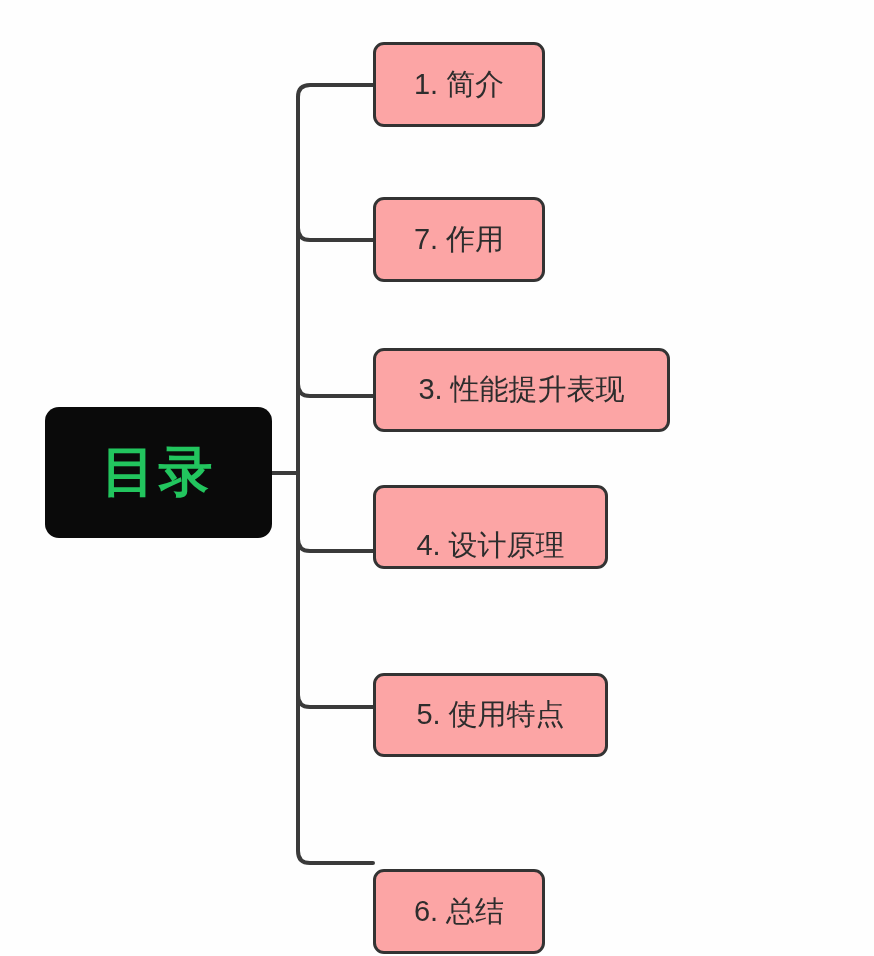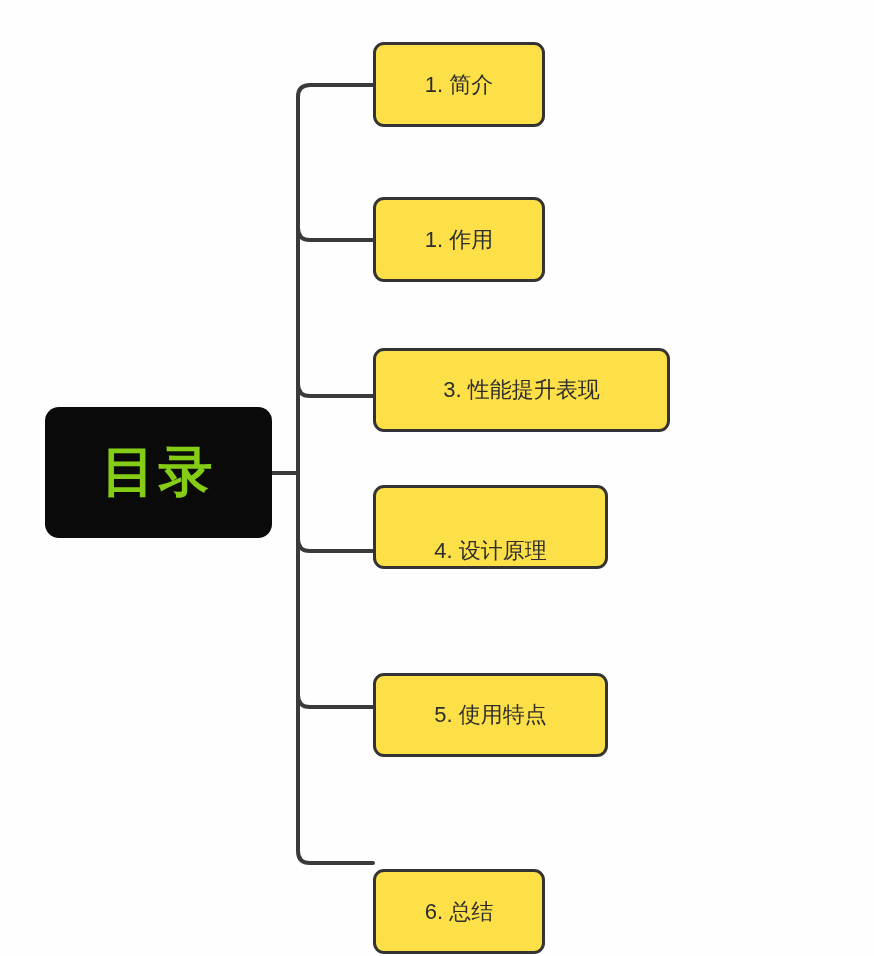--- a/index.html
+++ b/index.html
@@ -33,38 +33,38 @@
     position: absolute;
     left: 45px;
     top: 407px;
     width: 227px;
     height: 131px;
     background: #0a0a0a;
     border-radius: 14px;
     display: flex;
     align-items: center;
     justify-content: center;
-    color: #84cc16;
+    color: #22c55e;
     font-size: 54px;
     font-weight: 700;
     letter-spacing: 3px;
     box-sizing: border-box;
     cursor: pointer;
   }
   .topic-node {
     position: absolute;
     left: 373px;
-    background: #fde047;
+    background: #fca5a5;
     border: 3px solid #333333;
     border-radius: 11px;
     display: flex;
     align-items: center;
     justify-content: center;
     color: #2d2d2d;
-    font-size: 22px;
+    font-size: 29px;
     box-sizing: border-box;
     cursor: pointer;
     white-space: nowrap;
   }
   .n1 { top: 42px;  width: 172px; height: 85px; }
   .n2 { top: 197px; width: 172px; height: 85px; }
   .n3 { top: 348px; width: 297px; height: 84px; }
   .n4 { top: 485px; width: 235px; height: 84px; align-items: flex-end; }
   .n5 { top: 665px; width: 235px; height: 84px; margin-top: 8px; }
   .n6 { top: 821px; width: 172px; height: 85px; margin-top: 48px; }
@@ -88,21 +88,21 @@
 
   <div class="root-node">
     <span>目录</span>
   </div>
 
   <div class="topic-node n1">
     <span>1. 简介</span>
   </div>
 
   <div class="topic-node n2">
-    <span>1. 作用</span>
+    <span>7. 作用</span>
   </div>
 
   <div class="topic-node n3">
     <span>3. 性能提升表现</span>
   </div>
 
   <div class="topic-node n4">
     <span>4. 设计原理</span>
   </div>
 

